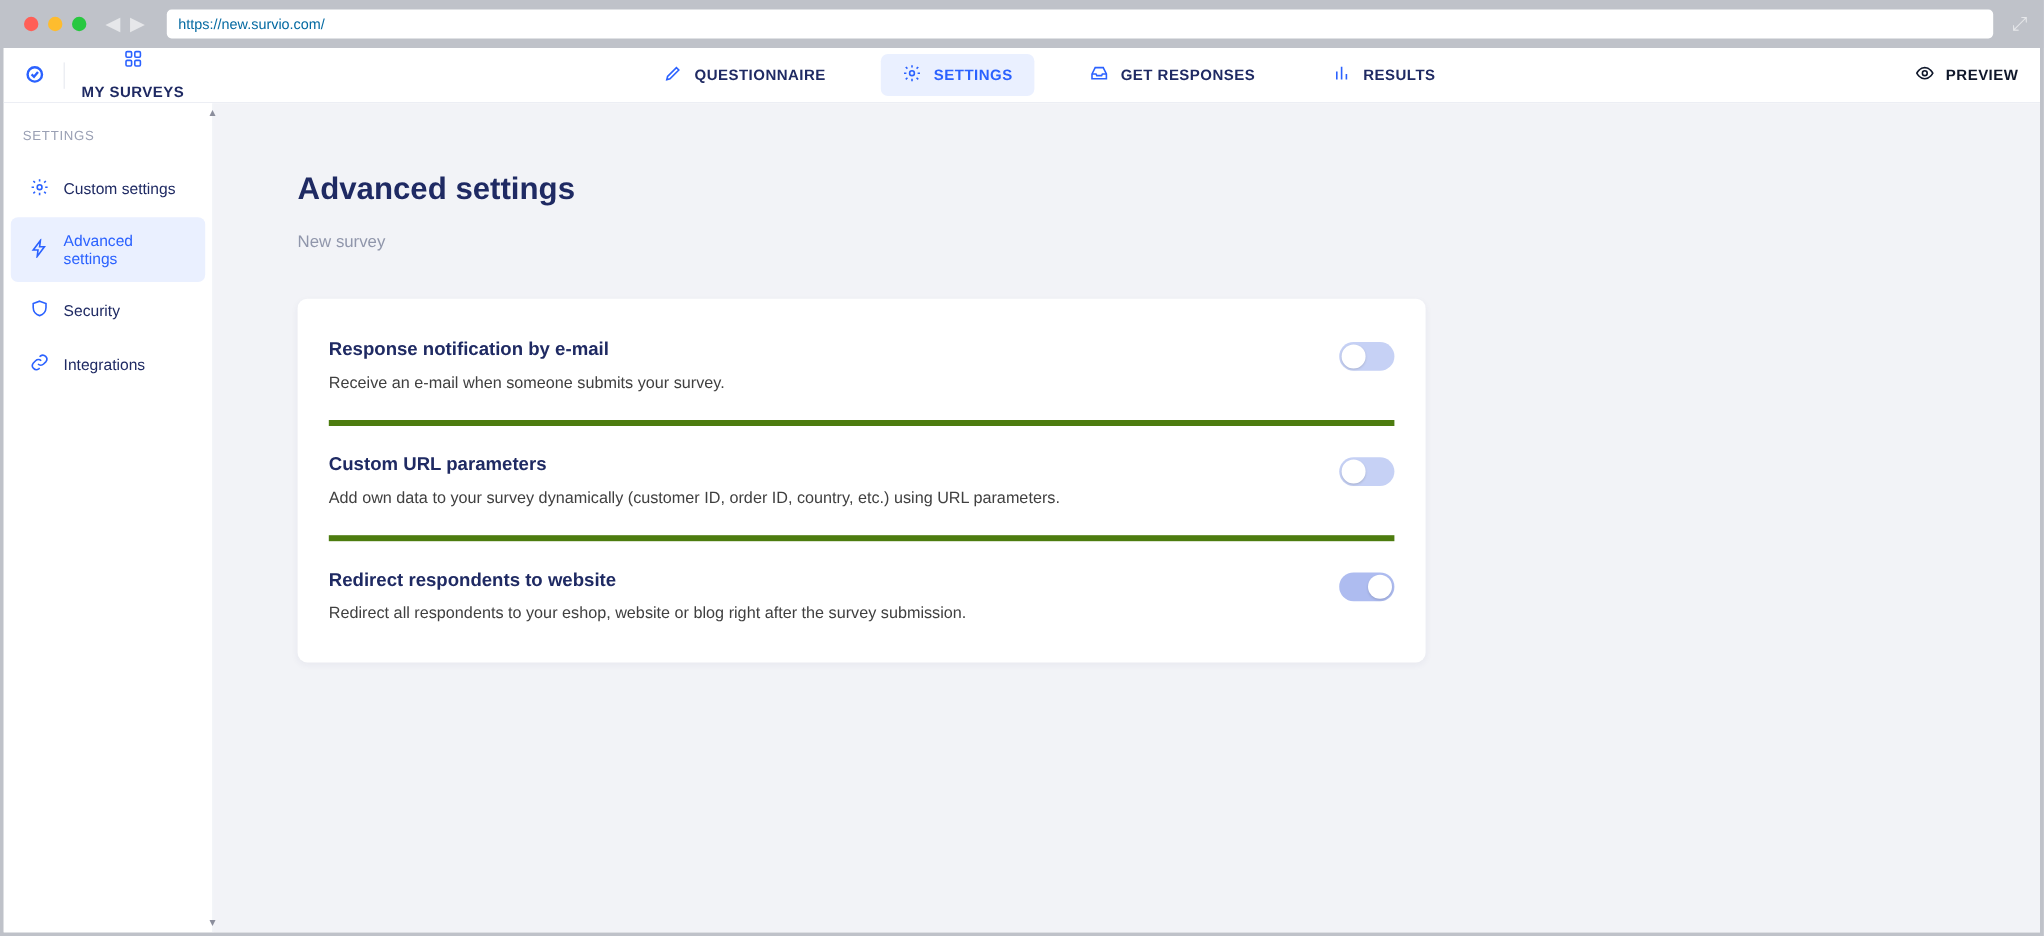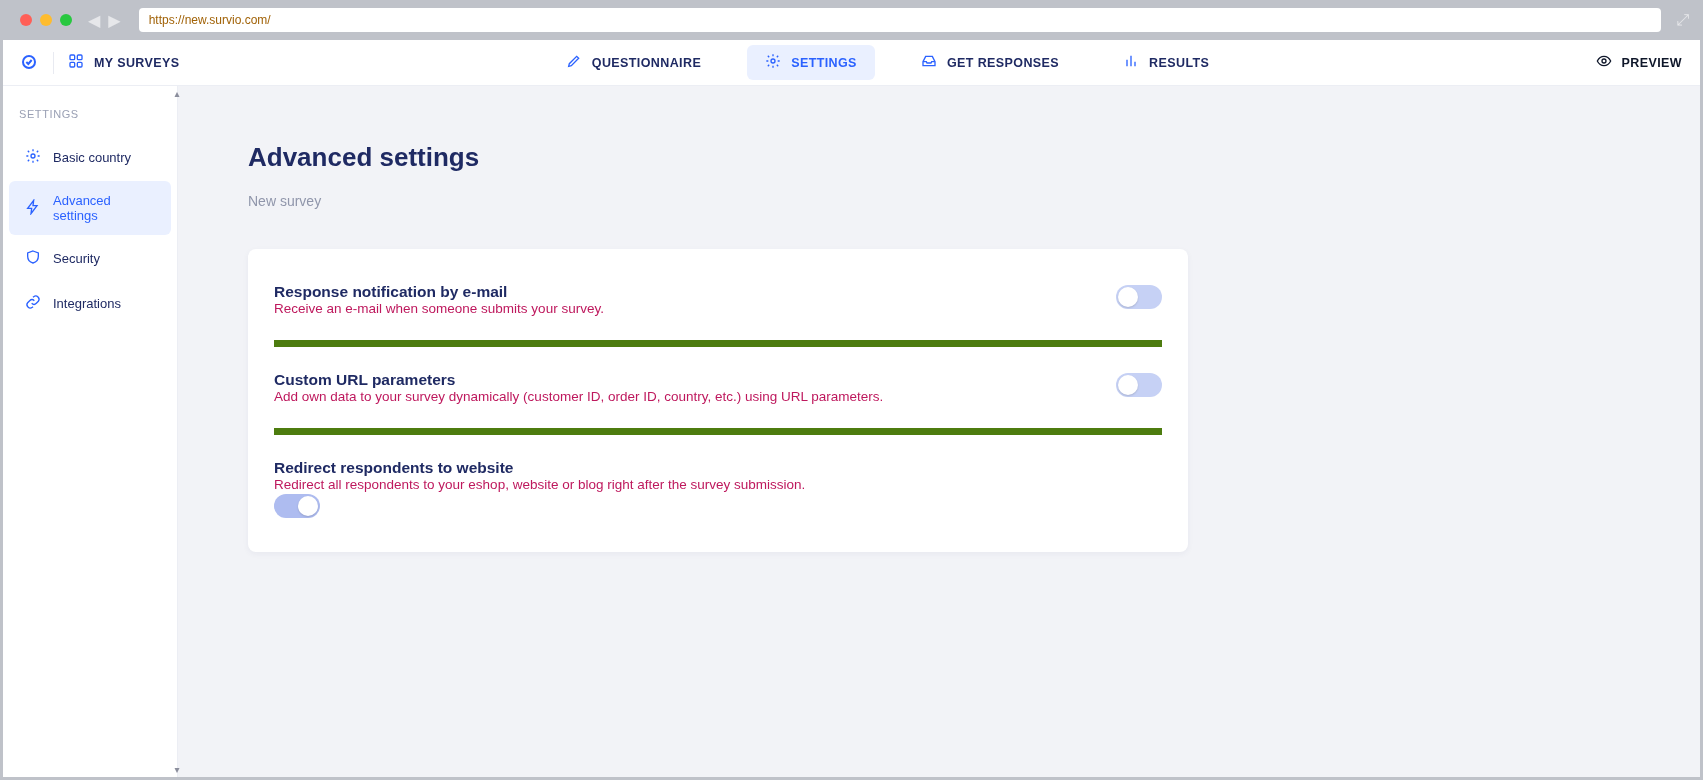--- a/index.html
+++ b/index.html
@@ -27,21 +27,21 @@
   .chrome-nav { display:flex; gap:8px; margin:0 8px; }
   .chrome-nav span { color:#e6e7ea; font-size:16px; }
   .chrome-url {
     flex: 1;
     height: 24px;
     background: #fff;
     border-radius: 4px;
     margin: 0 10px;
     display:flex; align-items:center;
     padding: 0 10px;
-    color: #a16207;
+    color: #0369a1;
     font-size: 12px;
   }
   .chrome-expand { width:24px; text-align:center; color:#e6e7ea; }
 
   
   .app-wrapper {
     position: absolute;
     top: 40px; left: 3px; right: 3px; bottom: 3px;
     background: #ffffff;
     overflow: hidden;
@@ -60,21 +60,21 @@
     display: flex; align-items: center;
     gap: 14px;
   }
   .logo-check {
     width: 18px; height: 18px;
     color: #2b62ff;
   }
   .vdiv { width:1px; height:22px; background:#e8eaf1; }
   .my-surveys {
     display:flex; align-items:center; gap:10px;
-    color:#1f2a63; font-weight:600; font-size:12.5px; letter-spacing:0.4px;
+    color:#1f2a63; font-weight:600; font-size:12.5px; letter-spacing:0.4px;flex-direction:column;
   }
   .my-surveys .grid-icon { color:#2b62ff; }
 
   .topbar-center {
     flex: 1;
     display: flex;
     justify-content: center;
     gap: 28px;
   }
   .main-tab {
@@ -142,26 +142,26 @@
     margin-top: 40px;
     background:#fff;
     border-radius: 8px;
     box-shadow: 0 2px 6px rgba(36,48,102,0.05);
     padding: 10px 26px;
     max-width: 940px;
   }
   .setting-row {
     display:flex; align-items:flex-start; justify-content:space-between;
     padding: 24px 0;
-    border-bottom: 7px solid #4d7c0f;
-  }
-  .setting-row:last-child { border-bottom:none;flex-direction:column; }
+    border-bottom: 5px solid #4d7c0f;
+  }
+  .setting-row:last-child { border-bottom:none; }
   .setting-text { max-width: 760px; }
   .setting-title { color:#1f2a63; font-size:15.5px; font-weight:700; }
-  .setting-desc { color:#be185d; font-size:13.5px; }
+  .setting-desc { color:#404040; font-size:13.5px; margin-top:10px; }
 
   .toggle {
     width:46px; height:24px; border-radius:14px;
     position:relative; cursor:pointer; flex-shrink:0;
     margin-top:2px;
   }
   .toggle .knob {
     position:absolute; top:2px; width:20px; height:20px; border-radius:50%; background:#fff;
     box-shadow: 0 1px 2px rgba(0,0,0,0.15);
   }
@@ -272,21 +272,21 @@
       </div>
       <div class="sidebar-title">SETTINGS</div>
 
       <div class="sidebar-item">
         <span>
           <svg viewBox="0 0 24 24" fill="none" stroke="currentColor" stroke-width="2">
               <circle cx="12" cy="12" r="3"></circle>
               <path d="M12 2v3M12 19v3M4.2 4.2l2.1 2.1M17.7 17.7l2.1 2.1M2 12h3M19 12h3M4.2 19.8l2.1-2.1M17.7 6.3l2.1-2.1"></path>
             </svg>
         </span>
-        <span>Basic country</span>
+        <span>Custom settings</span>
       </div>
 
       <div class="sidebar-item active">
         <span>
           <svg viewBox="0 0 24 24" fill="none" stroke="currentColor" stroke-width="2">
               <path d="M13 2L4 14h6l-1 8 9-12h-6l1-8z"></path>
             </svg>
         </span>
         <span>Advanced settings</span>
       </div>

